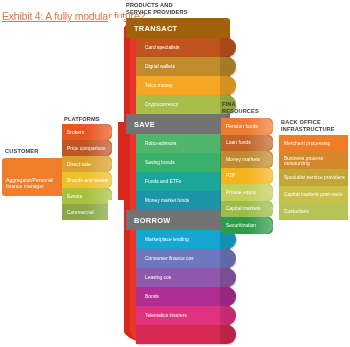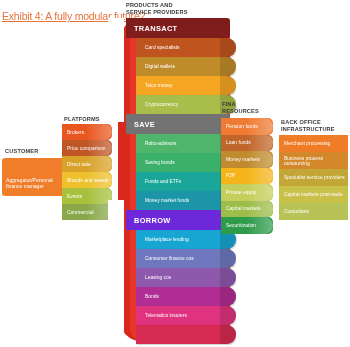--- a/index.html
+++ b/index.html
@@ -164,21 +164,21 @@
       <div class="seg rounded" style="background: rgb(138, 168, 74);">
         <span>Commercial</span>
         <span class="fade-right"></span>
       </div>
     </div>
 
   <div class="colhead" style="left:126px;top:2px;">PRODUCTS AND
 SERVICE PROVIDERS</div>
 
   <div id="central">
-      <div class="cat" style="background: #7f1d1d;">
+      <div class="cat" style="background: #a16207;">
         <span>TRANSACT</span>
       </div>
       <div class="item" style="background: rgb(192, 84, 31);">
         <span>Card specialists</span>
         <span class="shade"></span>
       </div>
       <div class="item" style="background: rgb(192, 139, 42);">
         <span>Digital wallets</span>
         <span class="shade"></span>
       </div>
@@ -202,21 +202,21 @@
         <span class="shade"></span>
       </div>
       <div class="item" style="background: rgb(26, 167, 154);">
         <span>Funds and ETFs</span>
         <span class="shade"></span>
       </div>
       <div class="item" style="background: rgb(28, 149, 168);">
         <span>Money market funds</span>
         <span class="shade"></span>
       </div>
-      <div class="cat" style="background: #6d28d9;">
+      <div class="cat" style="background: #737373;">
         <span>BORROW</span>
       </div>
       <div class="item" style="background: rgb(23, 166, 210);">
         <span>Marketplace lending</span>
         <span class="shade"></span>
       </div>
       <div class="item" style="background: rgb(111, 120, 191);">
         <span>Consumer finance cos</span>
         <span class="shade"></span>
       </div>

